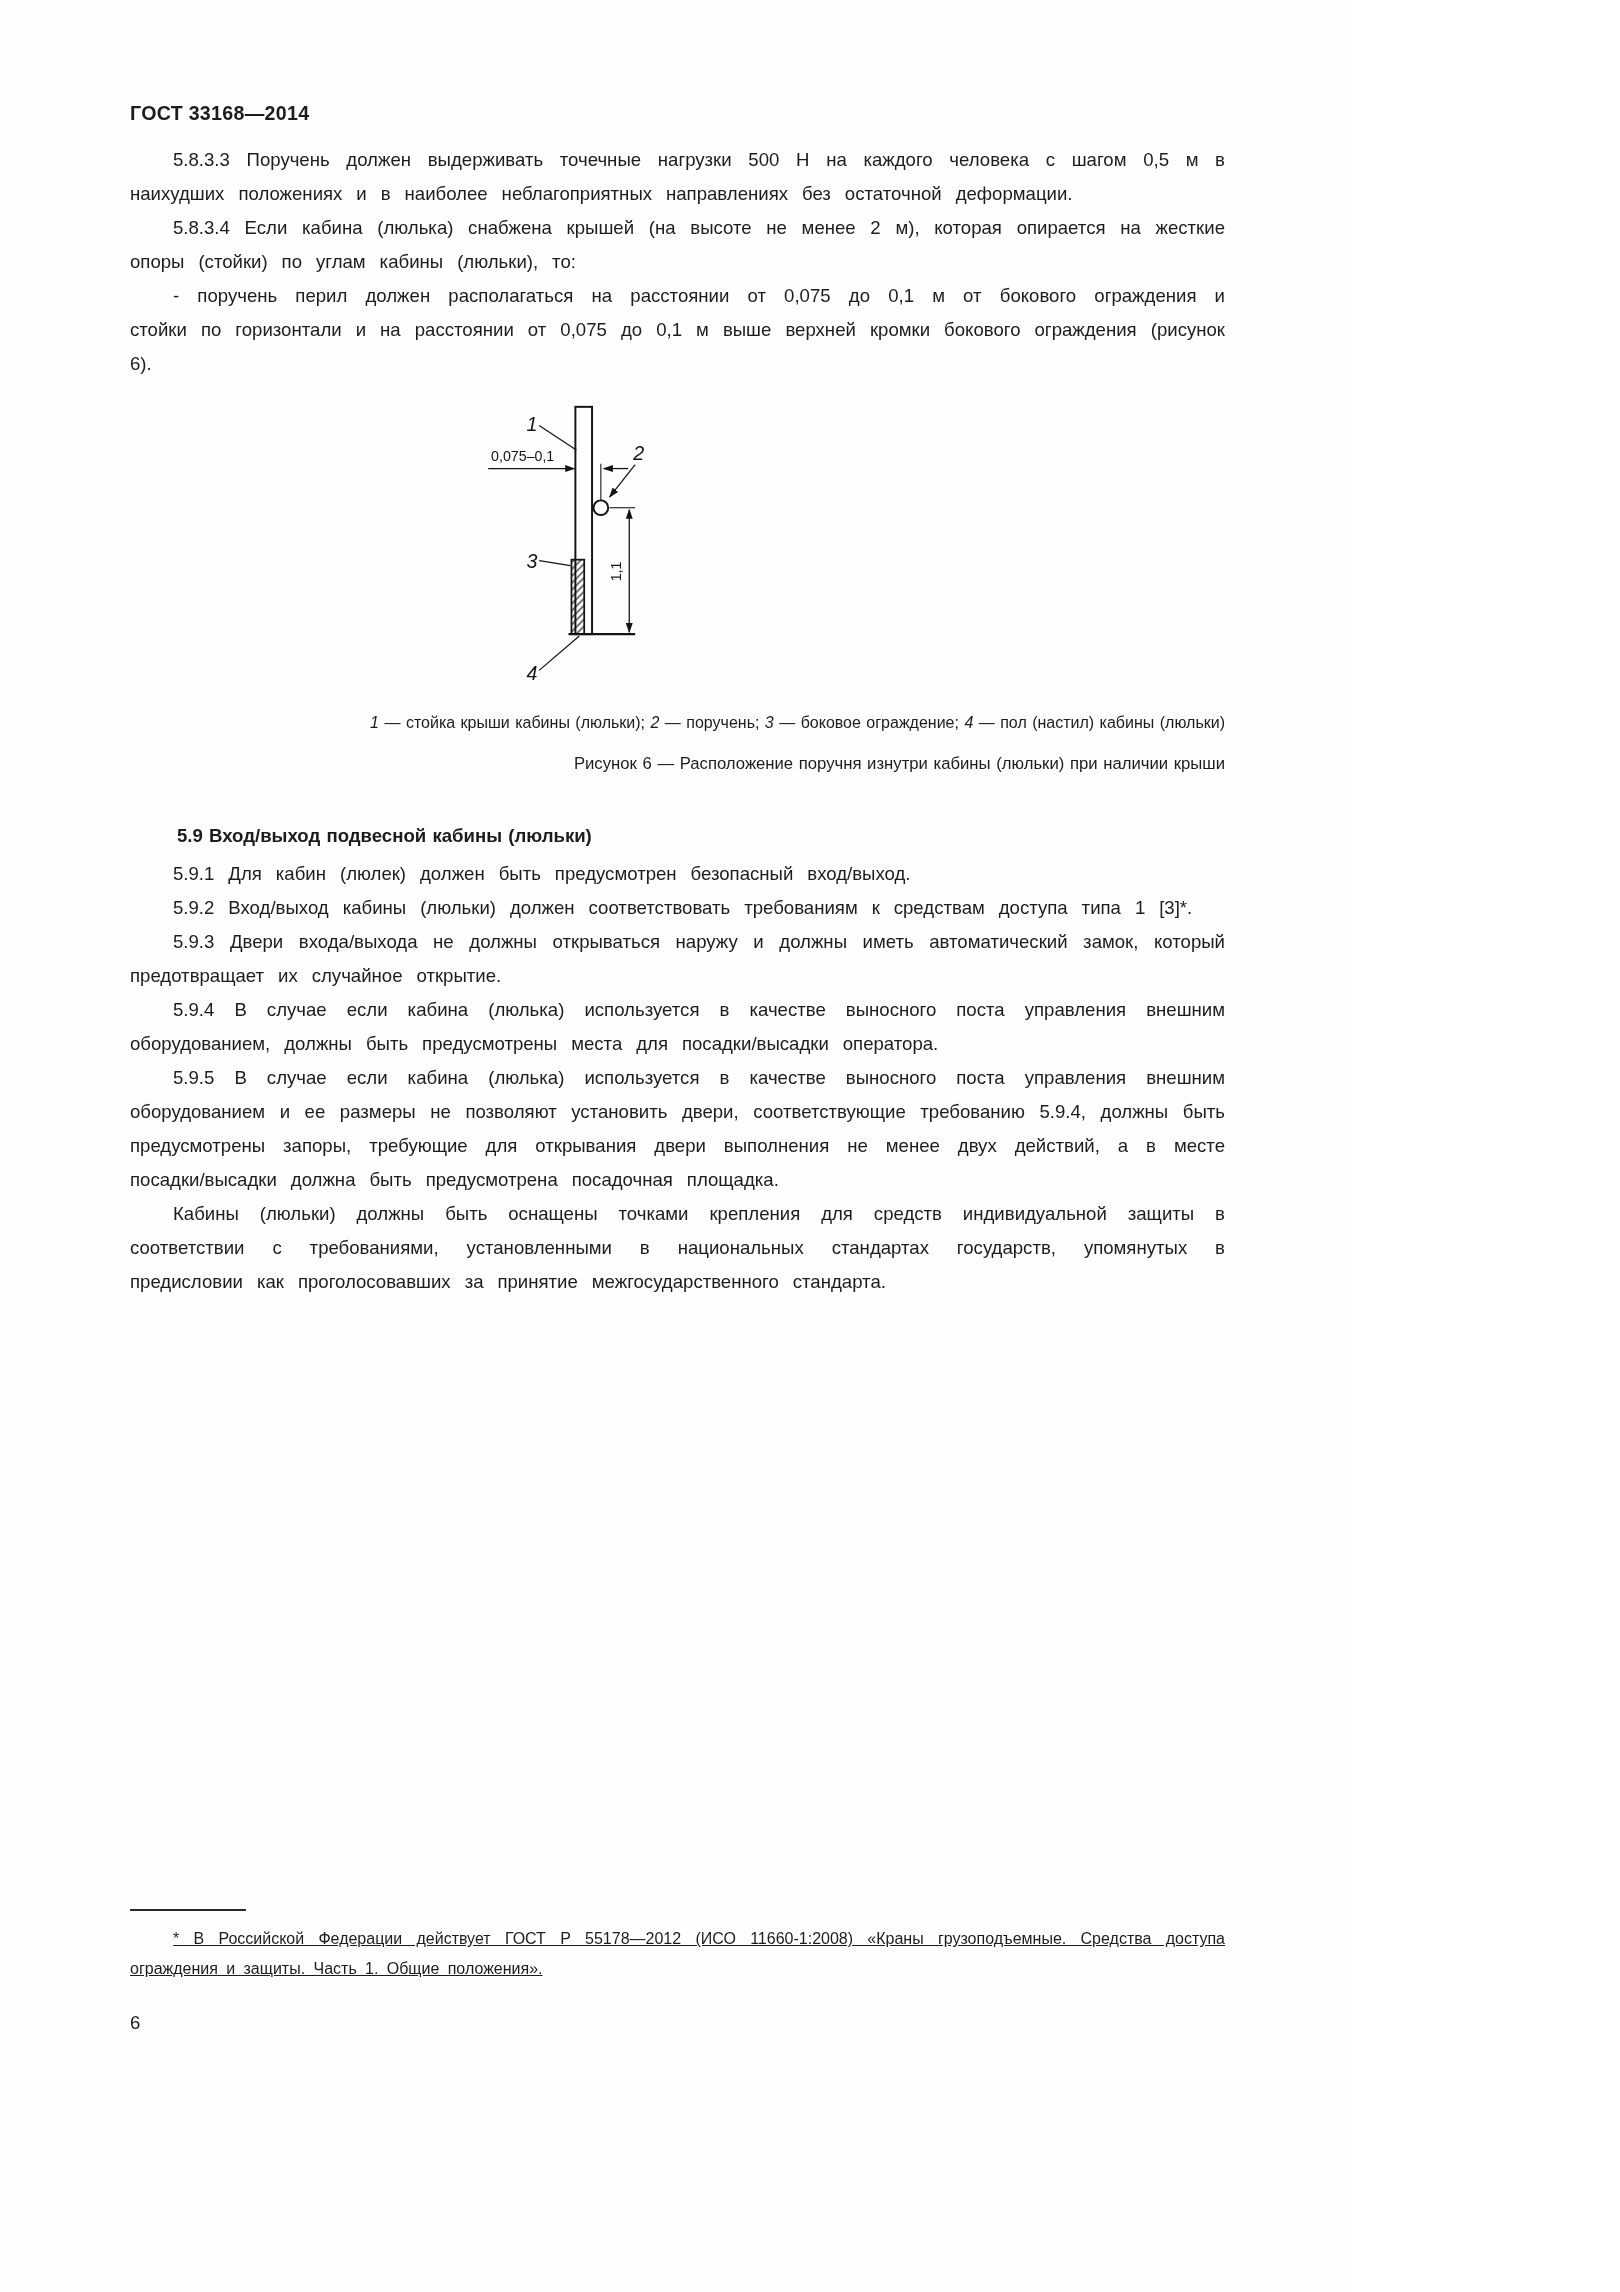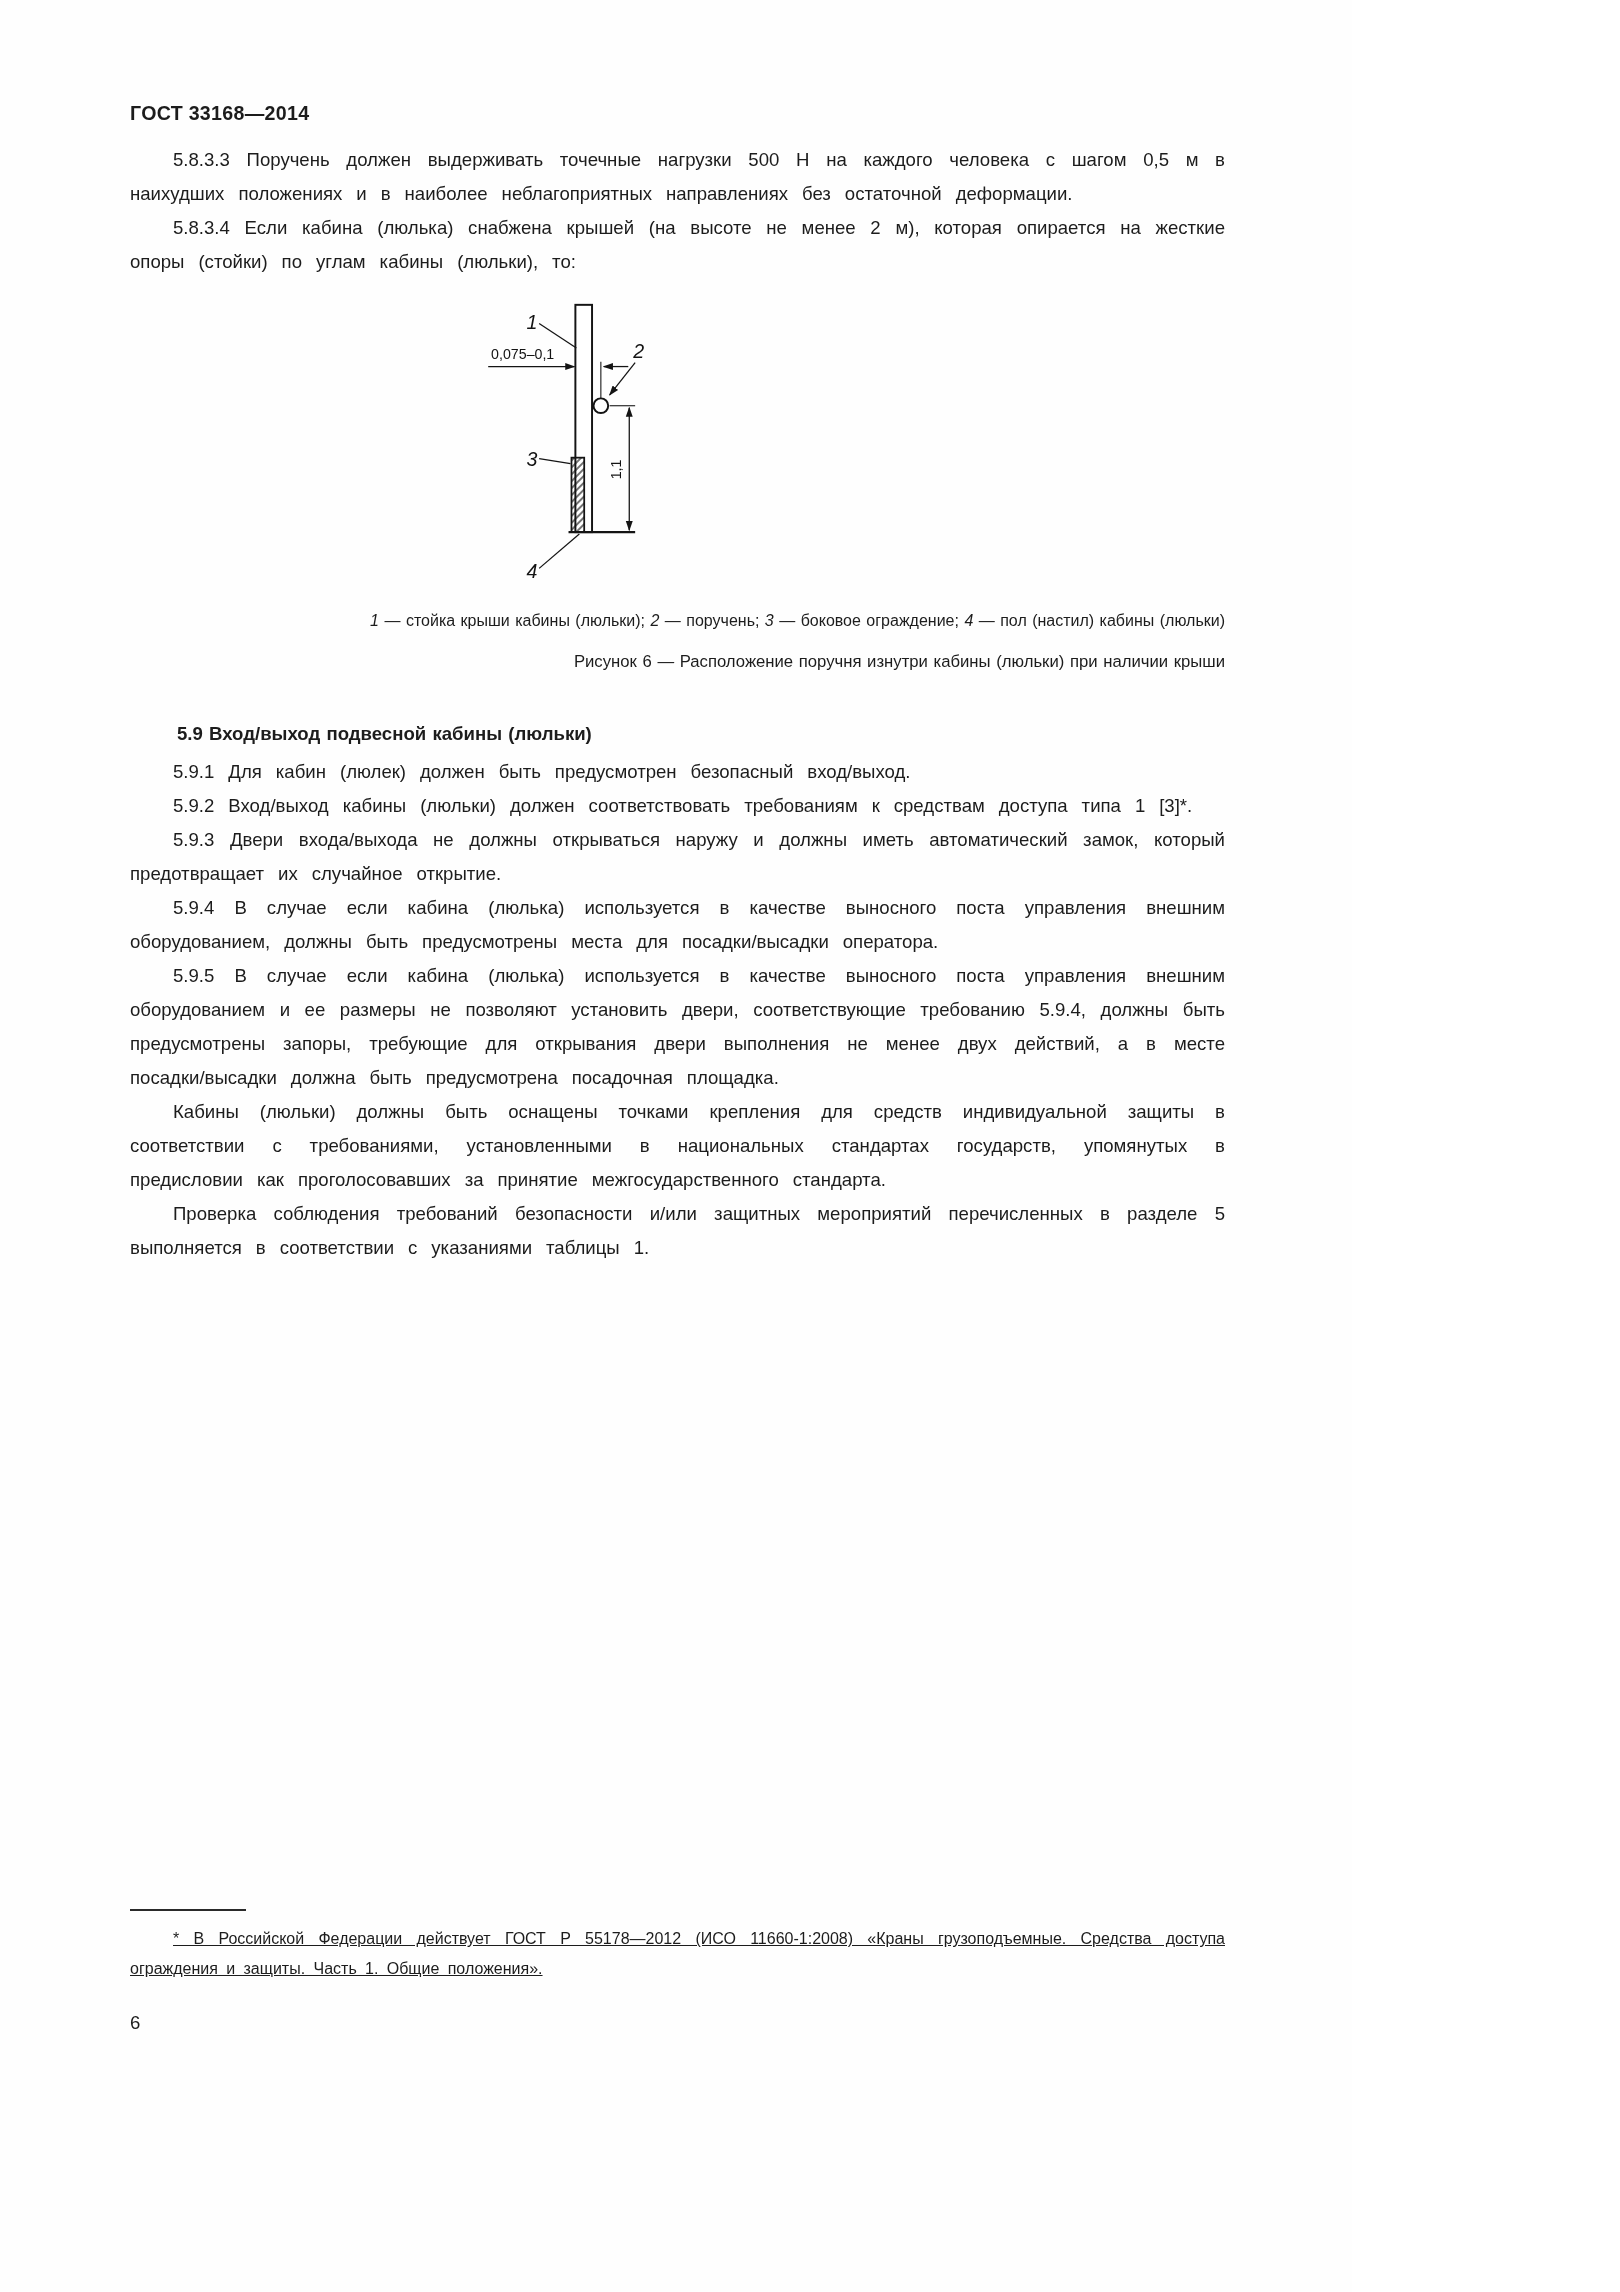--- a/index.html
+++ b/index.html
@@ -103,20 +103,21 @@
 </style>
 </head>
 <body>
 
 <div class="page">
 
   <div class="doc-header">ГОСТ 33168—2014</div>
 
   <p class="para">5.8.3.3  Поручень должен выдерживать точечные нагрузки 500 Н на каждого человека с шагом 0,5 м в наихудших положениях и в наиболее неблагоприятных направлениях без остаточной деформации.</p>
   <p class="para">5.8.3.4  Если кабина (люлька) снабжена крышей (на высоте не менее 2 м), которая опирается на жесткие опоры (стойки) по углам кабины (люльки), то:</p>
+  <p class="para">-  поручень перил должен располагаться на расстоянии от 0,075 до 0,1 м от бокового ограждения и стойки по горизонтали и на расстоянии от 0,075 до 0,1 м выше верхней кромки бокового ограждения (рисунок 6).</p>
 
   <div class="figure-block">
 
     <svg class="figure-canvas" width="172" height="289" viewBox="0 0 175 295" xmlns="http://www.w3.org/2000/svg" style="font-size:19px">
       <defs>
         <marker id="arr" viewBox="0 0 10 10" refX="9" refY="5" markerWidth="8" markerHeight="8" orient="auto-start-reverse">
           <path d="M0,1.6 L10,5 L0,8.4 z" fill="#141414"></path>
         </marker>
         <pattern id="hatch" patternUnits="userSpaceOnUse" width="5" height="5" patternTransform="rotate(45)">
           <line x1="1" y1="0" x2="1" y2="5" stroke="#141414" stroke-width="1.2"></line>
@@ -162,21 +163,20 @@
 
   <p class="heading">5.9  Вход/выход подвесной кабины (люльки)</p>
   <p class="para">5.9.1  Для кабин (люлек) должен быть предусмотрен безопасный вход/выход.</p>
   <p class="para">5.9.2  Вход/выход кабины (люльки) должен соответствовать требованиям к средствам доступа типа 1 [3]*.</p>
   <p class="para">5.9.3  Двери входа/выхода не должны открываться наружу и должны иметь автоматический замок, который предотвращает их случайное открытие.</p>
   <p class="para">5.9.4  В случае если кабина (люлька) используется в качестве выносного поста управления внешним оборудованием, должны быть предусмотрены места для посадки/высадки оператора.</p>
   <p class="para">5.9.5  В случае если кабина (люлька) используется в качестве выносного поста управления внешним оборудованием и ее размеры не позволяют установить двери, соответствующие требованию 5.9.4, должны быть предусмотрены запоры, требующие для открывания двери выполнения не менее двух действий, а в месте посадки/высадки должна быть предусмотрена посадочная площадка.</p>
 
   <p class="para">Кабины (люльки) должны быть оснащены точками крепления для средств индивидуальной защиты в соответствии с требованиями, установленными в национальных стандартах государств, упомянутых в предисловии как проголосовавших за принятие межгосударственного стандарта.</p>
 
-  <p class="para">Проверка соблюдения требований безопасности и/или защитных мероприятий перечисленных в разделе 5 выполняется в соответствии с указаниями таблицы 1.</p>
 
   <div class="footnote-block">
     <div class="footnote-rule"></div>
     <p class="footnote">*  В Российской Федерации действует ГОСТ Р 55178—2012 (ИСО 11660-1:2008) «Краны грузоподъемные. Средства доступа ограждения и защиты. Часть 1. Общие положения».</p>
   </div>
 
   <div class="page-number">6</div>
 
 </div>
 

